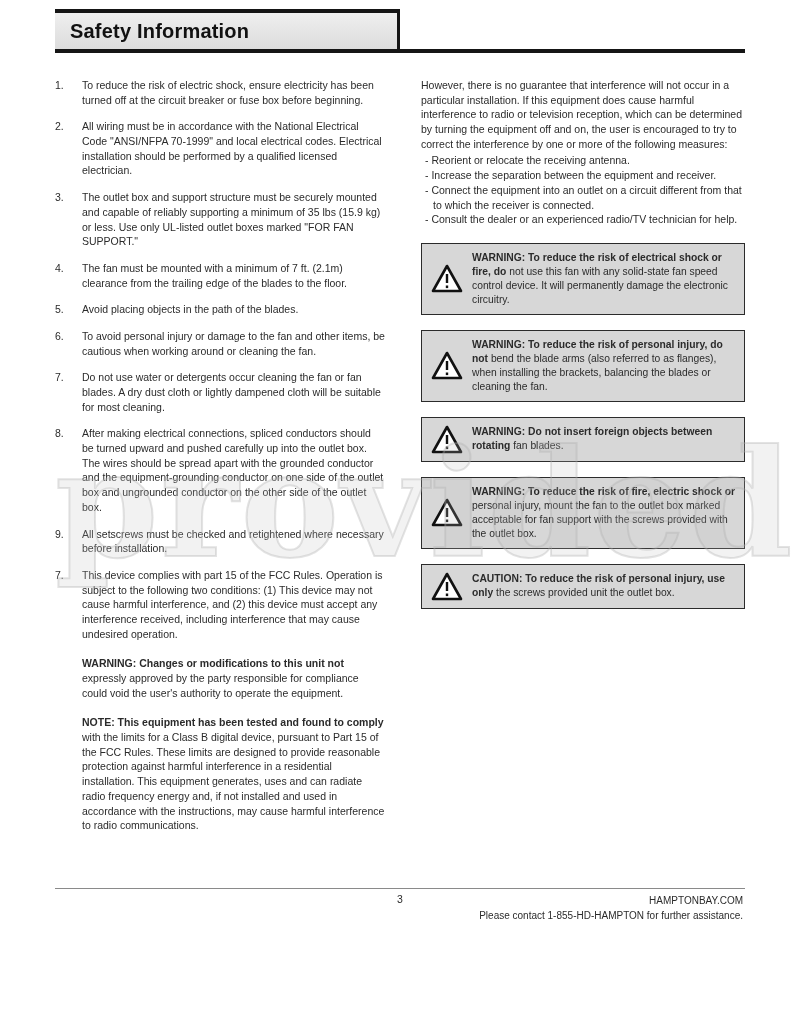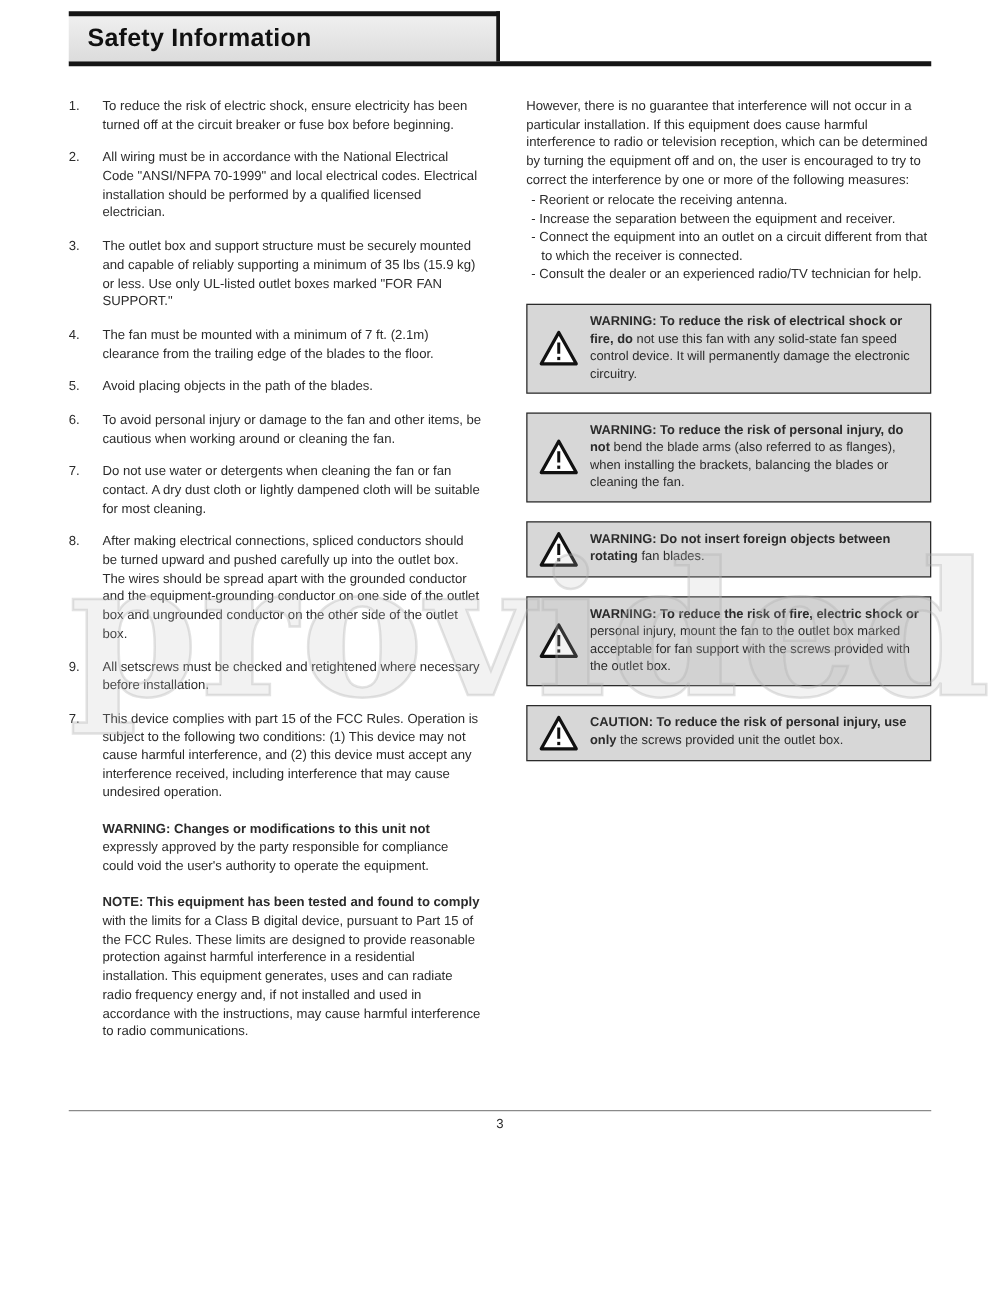--- a/index.html
+++ b/index.html
@@ -114,21 +114,21 @@
       <div class="item">
         <span class="item-num">5.</span>
         <span class="item-text">Avoid placing objects in the path of the blades.</span>
       </div>
       <div class="item">
         <span class="item-num">6.</span>
         <span class="item-text">To avoid personal injury or damage to the fan and other items, be cautious when working around or cleaning the fan.</span>
       </div>
       <div class="item">
         <span class="item-num">7.</span>
-        <span class="item-text">Do not use water or detergents when cleaning the fan or fan contact. A dry dust cloth or lightly dampened cloth will be suitable for most cleaning.</span>
+        <span class="item-text">Do not use water or detergents occur cleaning the fan or fan blades. A dry dust cloth or lightly dampened cloth will be suitable for most cleaning.</span>
       </div>
       <div class="item">
         <span class="item-num">8.</span>
         <span class="item-text">After making electrical connections, spliced conductors should be turned upward and pushed carefully up into the outlet box. The wires should be spread apart with the grounded conductor and the equipment-grounding conductor on one side of the outlet box and ungrounded conductor on the other side of the outlet box.</span>
       </div>
       <div class="item">
         <span class="item-num">9.</span>
         <span class="item-text">All setscrews must be checked and retightened where necessary before installation.</span>
       </div>
       <div class="item">
@@ -199,14 +199,18 @@
           </svg>
           <div class="warn-text"><span class="b">CAUTION: To reduce the risk of personal injury, use only</span> <span>the screws provided unit the outlet box.</span></div>
         </div>
 
       </div>
     </section>
   </div>
 
   <div class="footer-rule"></div>
   <div class="footer-page">3</div>
+  <div class="footer-right">
+    <div>HAMPTONBAY.COM</div>
+    <div>Please contact 1-855-HD-HAMPTON for further assistance.</div>
+  </div>
 
 </div>
 
 </body></html>

